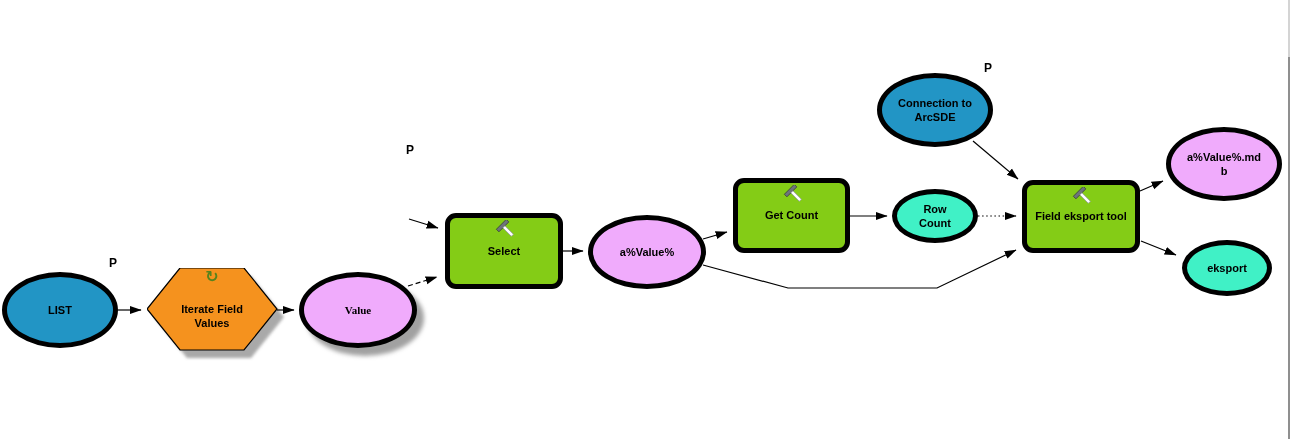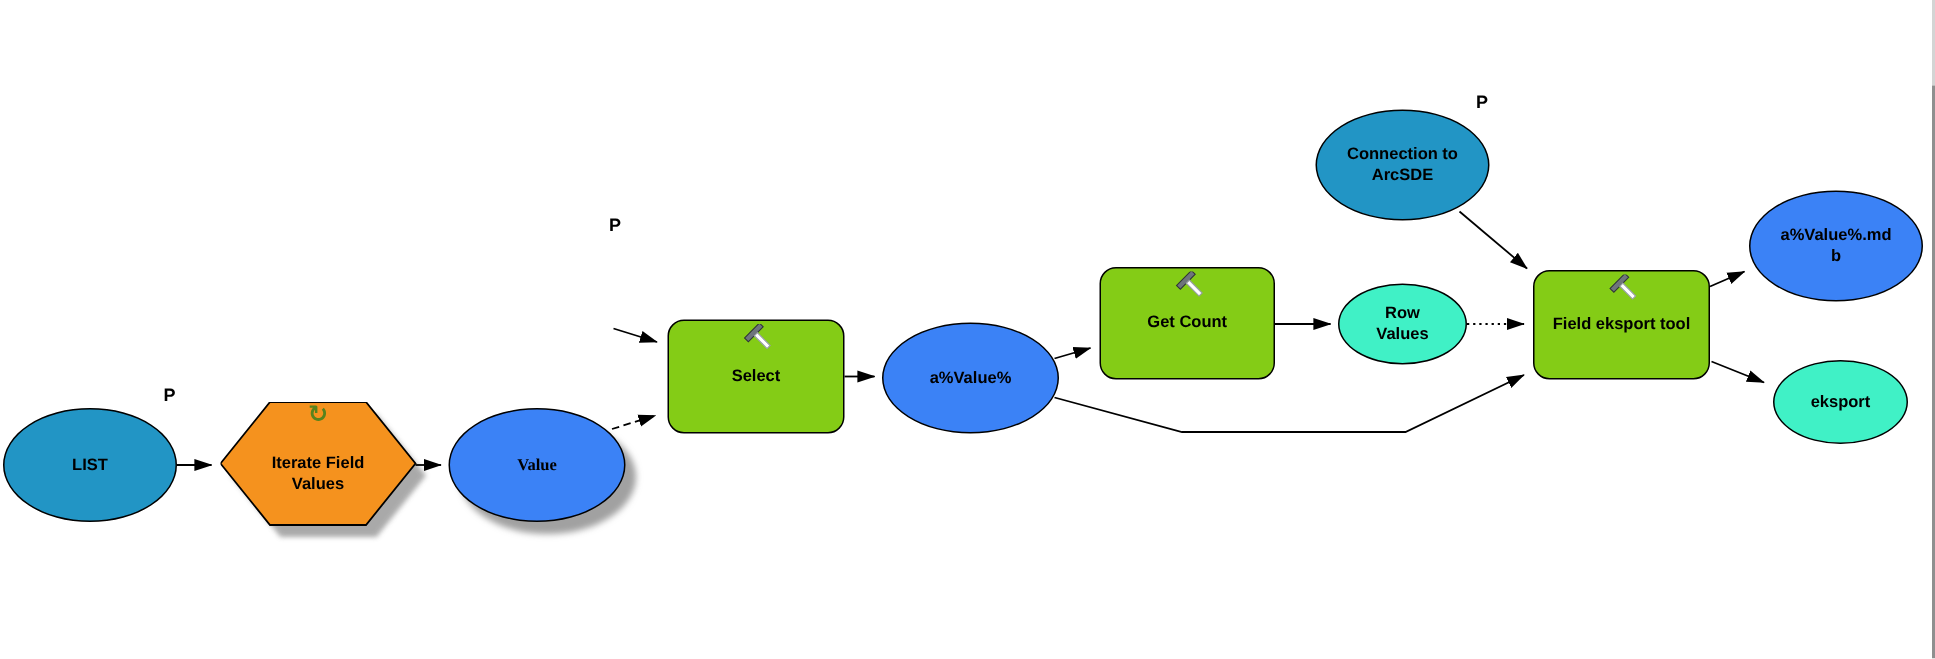--- a/index.html
+++ b/index.html
@@ -1,26 +1,26 @@
 <!DOCTYPE html>
 <html><head>
 <meta charset="utf-8">
 <style>
   html,body{margin:0;padding:0;background:#ffffff;}
   body{width:1290px;height:439px;position:relative;overflow:hidden;
        font-family:"Liberation Sans","DejaVu Sans",sans-serif;}
   .canvas{position:absolute;left:0;top:0;width:1290px;height:439px;background:#ffffff;}
 
   .node{position:absolute;display:flex;align-items:center;justify-content:center;
-        box-sizing:border-box;border:1px solid #000000;}
+        box-sizing:border-box;border:5px solid #000000;}
   .lbl{font-size:11px;font-weight:bold;color:#000;text-align:center;line-height:1.3;}
 
   .ellipse{border-radius:50%;}
   .blue{background:#2295C5;}
-  .green{background:#3b82f6;}
+  .green{background:#f0abfc;}
   .cyan{background:#40F1C6;}
   .toolrect{background:#84cc16;border-radius:11px;}
   .shadowed{box-shadow:7px 8px 4px rgba(130,130,130,0.75);font-family:Liberation Serif, serif;}
 
   .hammer{position:absolute;top:2px;left:50%;transform:translateX(-50%);width:22px;height:22px;}
   .pflag{position:absolute;width:16px;text-align:center;font-size:12px;font-weight:bold;color:#000;}
 
   .hexwrap{position:absolute;left:147px;top:268px;width:142px;height:96px;}
   .hexcontent{position:absolute;left:147px;top:268px;width:130px;height:82px;
               display:flex;flex-direction:column;align-items:center;justify-content:center;}
@@ -90,21 +90,21 @@
         <g transform="rotate(-45 11 7)">
           <path d="M4 3.2 L18 3.2 L18 6.8 L4 6.8 Z" fill="#6e747c" stroke="#2f3338" stroke-width="0.7"></path>
           <rect x="9.6" y="6.8" width="2.9" height="12" fill="#ffffff" stroke="#999fa6" stroke-width="0.8"></rect>
         </g>
       </svg>
     </span>
     <span class="lbl">Get Count</span>
   </div>
 
   <div class="node ellipse cyan" style="left:892px;top:189px;width:86px;height:54px">
-    <span class="lbl w-row">Row Values</span>
+    <span class="lbl w-row">Row Count</span>
   </div>
 
   <div class="node ellipse blue" style="left:877px;top:73px;width:116px;height:74px">
     <span class="lbl w-sde">Connection to ArcSDE</span>
   </div>
   <div class="pflag" style="left:980px;top:61px">P</div>
 
   <div class="node toolrect" style="left:1022px;top:180px;width:118px;height:73px">
     <span class="hammer">
       <svg viewBox="0 0 22 22" width="22" height="22">

